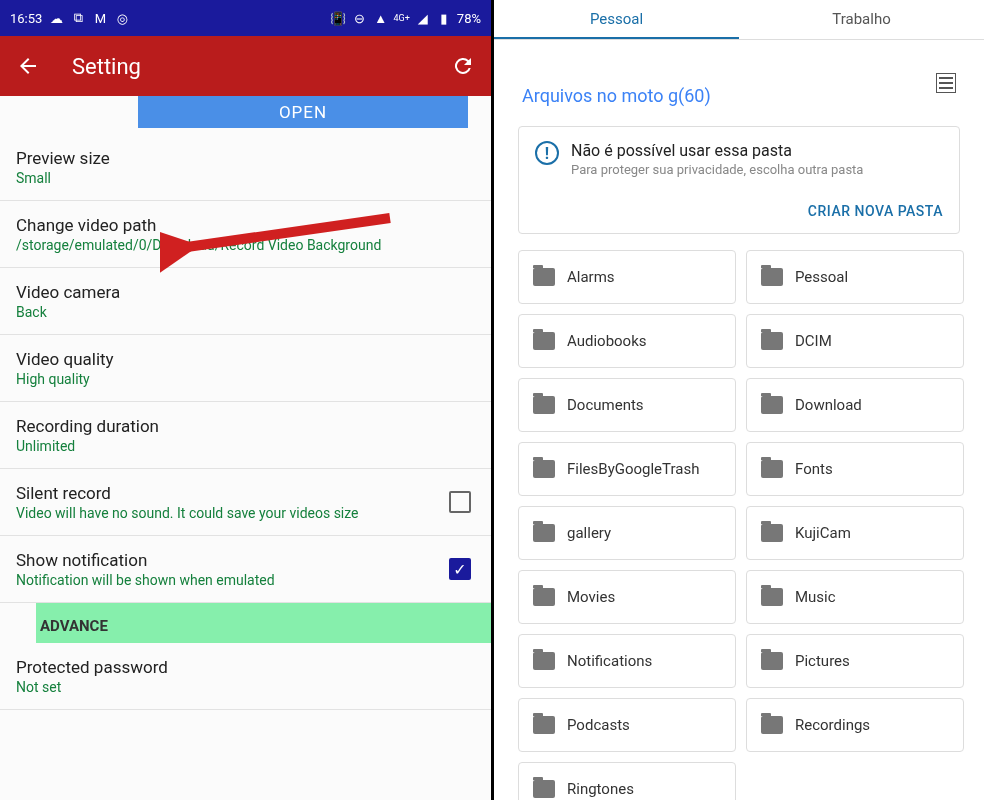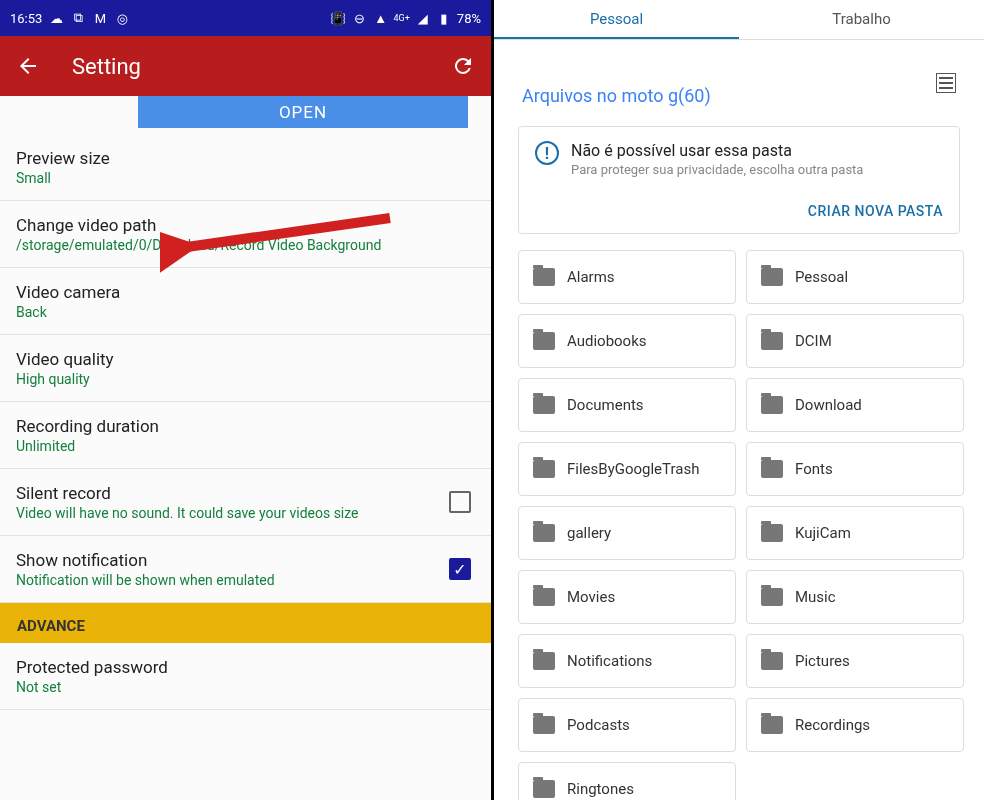--- a/index.html
+++ b/index.html
@@ -23,21 +23,21 @@
   .open-btn { width: 330px; margin-left: 138px; height: 32px; background: #4a8fe7; color: #fff; text-align: center; font-size: 17px; letter-spacing: 1px; display: flex; align-items: center; justify-content: center; }
   
   
   .setting-list { flex: 1; overflow: hidden; background: #fbfbfb; }
   .setting-item { padding: 14px 16px; border-bottom: 1px solid #e2e2e2; position: relative; }
   .setting-title { font-size: 17px; color: #222; margin-bottom: 2px; }
   .setting-sub { font-size: 14px; color: #15803d; }
   .setting-check { position: absolute; right: 20px; top: 50%; transform: translateY(-50%); width: 22px; height: 22px; }
   .checkbox-empty { border: 2px solid #666; border-radius: 2px; }
   .checkbox-checked { background: #1a1a9c; border-radius: 2px; display: flex; align-items: center; justify-content: center; color: #fff; font-size: 16px; }
-  .advance-header { padding: 14px 10px 8px 17px; font-size: 15px; font-weight: 700; color: #333; background: #eab308; }
+  .advance-header { padding: 14px 10px 8px 4px; font-size: 15px; font-weight: 700; color: #333; background: #86efac; margin-left: 36px; }
   
   
   .arrow-annot { position: absolute; top: 208px; left: 160px; pointer-events: none; z-index: 10; }
   
   
   .tabs { display: flex; height: 40px; border-bottom: 1px solid #ddd; }
   .tab { flex: 1; text-align: center; line-height: 38px; font-size: 15px; color: #555; cursor: pointer; }
   .tab-active { color: #1a6fa8; border-bottom: 2px solid #1a6fa8; }
   
   

